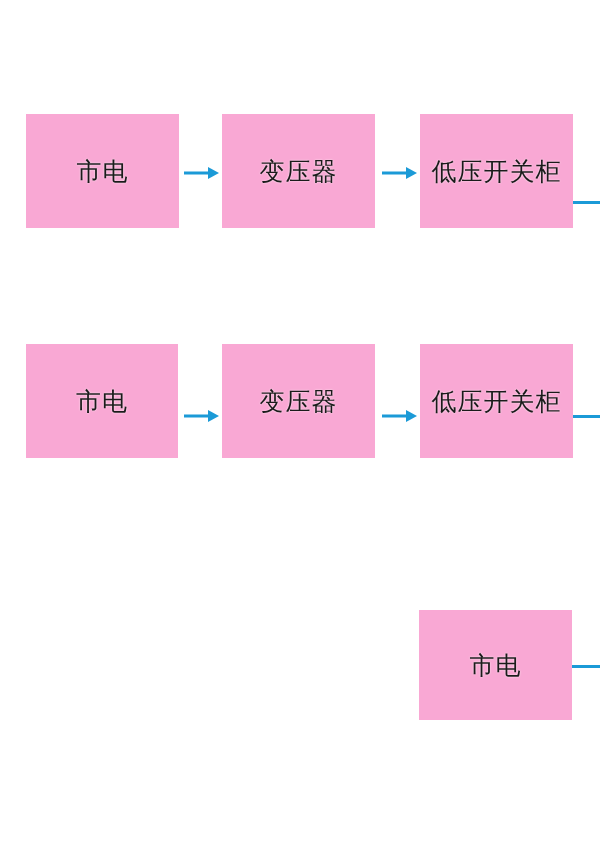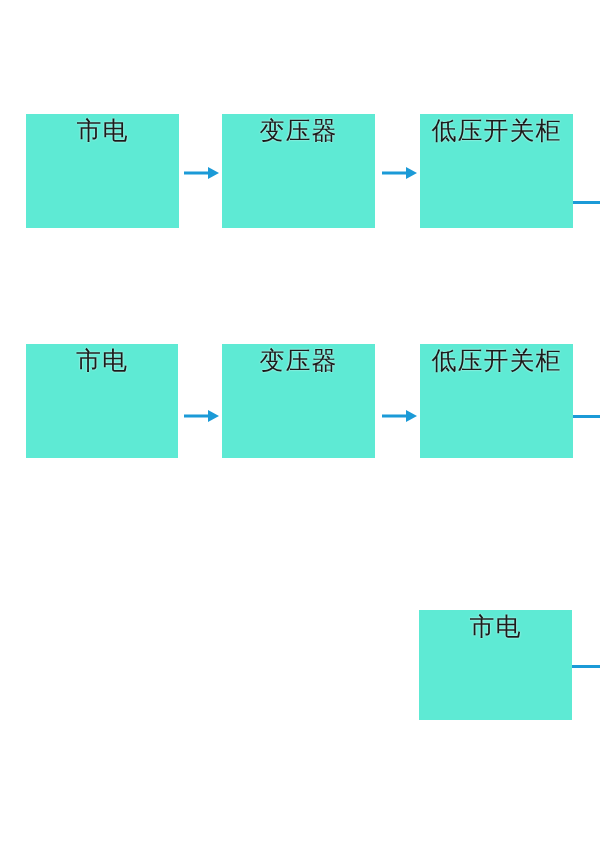--- a/index.html
+++ b/index.html
@@ -6,22 +6,23 @@
   .canvas {
     position: relative;
     width: 600px;
     height: 857px;
     background: #ffffff;
     overflow: hidden;
     font-family: "Liberation Sans", sans-serif;
   }
   .node {
     position: absolute;
-    background: #5eead4;
+    background: #f9a8d4;
     display: flex;
+    align-items: center;
     justify-content: center;
   }
   .node-label {
     color: #1b1b1b;
     font-size: 25px;
     letter-spacing: 1px;
     text-shadow: 0 0 2px rgba(255,255,255,0.85);
     white-space: nowrap;
   }
   

